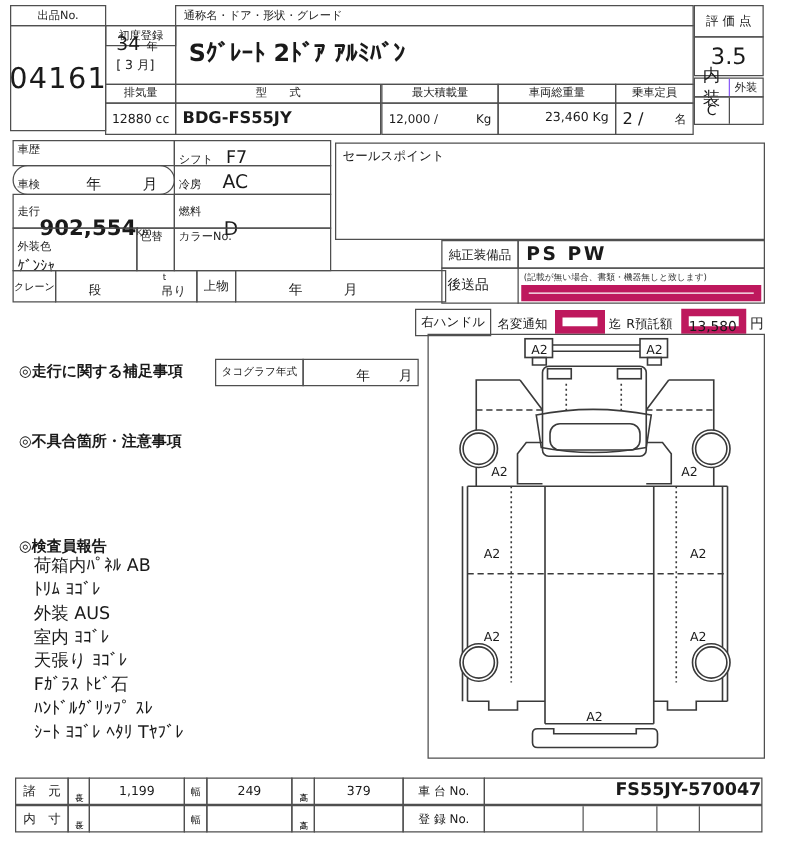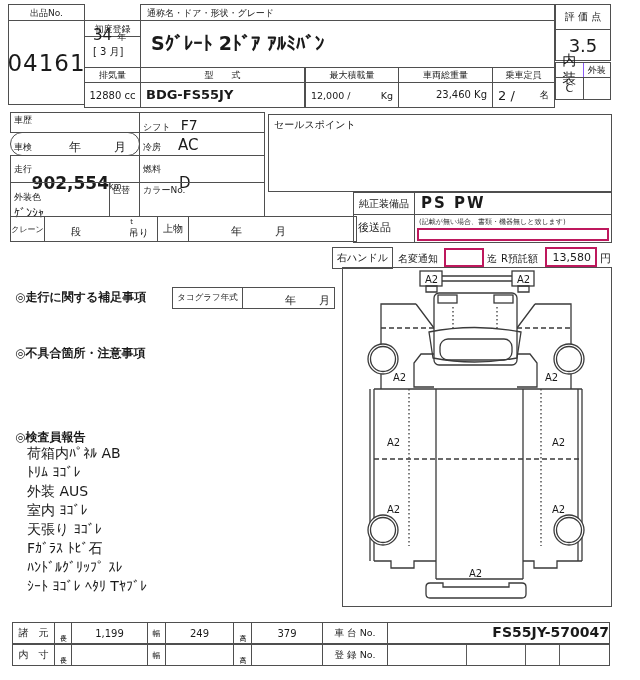--- a/index.html
+++ b/index.html
@@ -1,20 +1,20 @@
 <!DOCTYPE html>
 <html><head>
 <meta charset="utf-8">
 <style>
   html,body{margin:0;padding:0;background:#fff;}
   .sheet{position:relative;width:640px;height:680px;background:#fff;overflow:hidden;
          font-family:"DejaVu Sans",sans-serif;color:#1a1a1a;}
   .abs{position:absolute;box-sizing:border-box;}
   .bx{border:1.5px solid #4f4f4f;}
-  .bx1{border:2px solid #be185d;}
+  .bx1{border:6px solid #be185d;}
   .cc{display:flex;align-items:center;justify-content:center;text-align:center;}
   .lbl{font-size:9px;line-height:10px;color:#222;}
   .vert{writing-mode:vertical-rl;text-orientation:upright;font-size:7px;letter-spacing:0;}
   .dot{stroke-dasharray:1.5 2.5;}
   .dsh{stroke-dasharray:5 3;}
   svg text{font-family:"DejaVu Sans",sans-serif;}
 </style>
 </head>
 <body>
 

